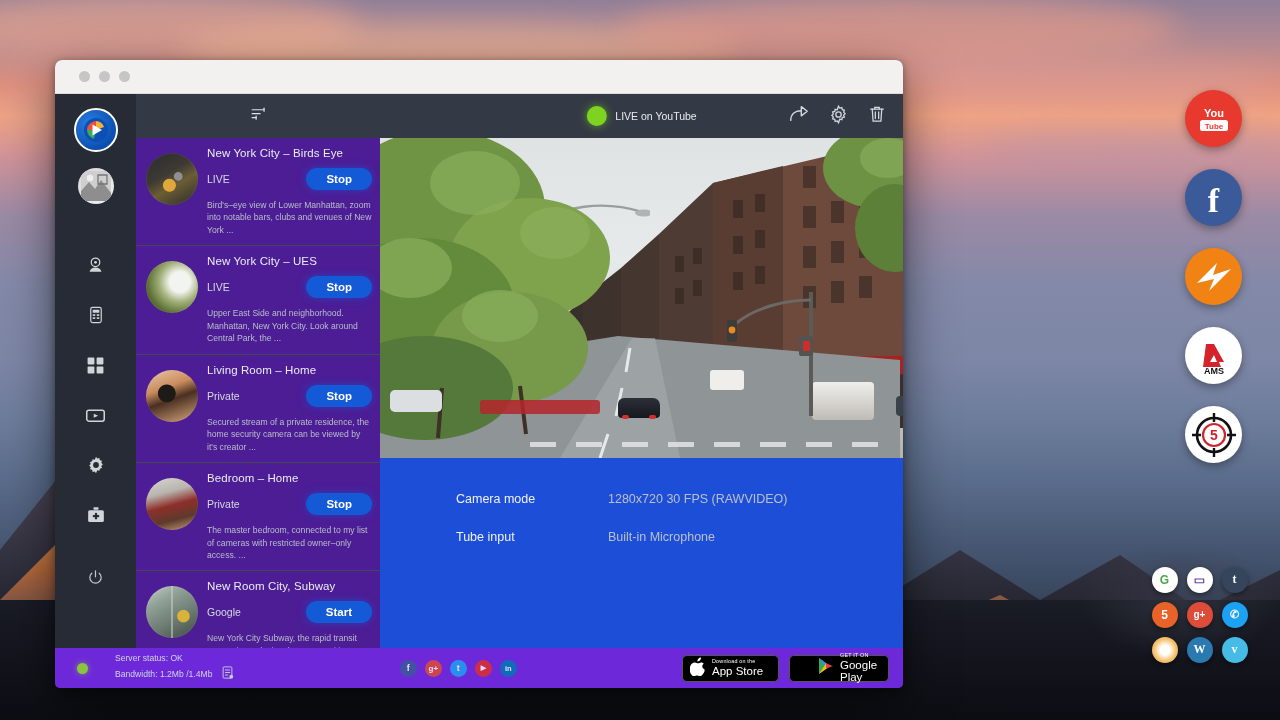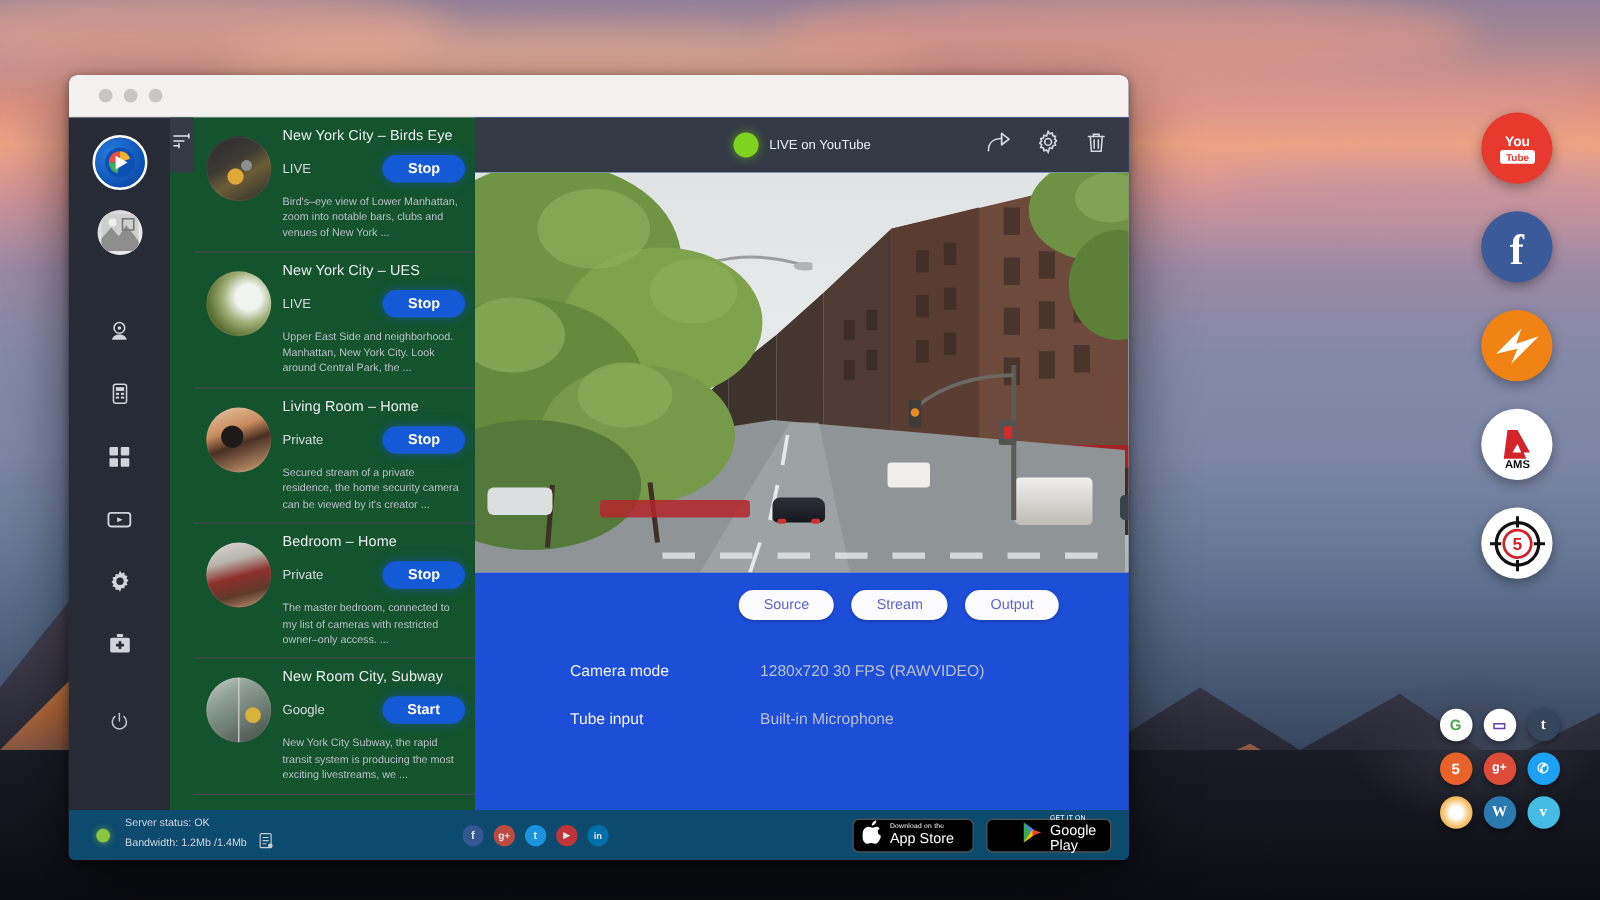--- a/index.html
+++ b/index.html
@@ -78,22 +78,22 @@
   .rail-item {
     width: 81px; height: 50px; display: flex;
     align-items: center; justify-content: center;
     cursor: pointer;
   }
   .rail-item svg { opacity: .9; }
   .rail-power { position: absolute; bottom: 86px; left: 0; }
 
   
   #listcol {
-    width: 244px; flex: 0 0 244px; background: #14532d;
-    display: flex; flex-direction: row; justify-content: center;
+    width: 244px; flex: 0 0 244px; background: #4c1d95;
+    display: flex; flex-direction: column; justify-content: center;
   }
   #listtop {
     height: 44px; background: #343a45;
     display: flex; align-items: center; justify-content: center;
   }
   #list { flex: 1; overflow: hidden; }
   .card {
     display: flex; padding: 9px 8px 9px 10px; gap: 9px;
     border-bottom: 1px solid #434a56;
     position: relative;
@@ -161,22 +161,22 @@
 
   
   #info { padding: 34px 0 0 76px; }
   .info-row { display: flex; margin-bottom: 24px; }
   .info-key { width: 152px; color: #f0f2f6; font-size: 12.5px; }
   .info-val { color: #b9c0cc; font-size: 12.5px; }
 
   
   #footer {
     position: absolute; left: 0; bottom: 0;
-    width: 848px; height: 40px; background: #0c4a6e;
-    display: flex; align-items: center; padding: 0 14px;
+    width: 848px; height: 40px; background: #6d28d9;
+    display: flex; align-items: center; padding: 0 14px; gap: 15px;
   }
   .status-dot {
     width: 11px; height: 11px; border-radius: 50%;
     background: #8bc53f; box-shadow: 0 0 6px rgba(139,197,63,.7);
     margin: 0 12px 0 8px;
   }
   #status-text { color: #cfd5de; font-size: 8.6px; line-height: 1.5; }
   #status-text .ln { display: block; }
   .doc-icon { margin-left: 5px; vertical-align: middle; }
   #social-mini { display: flex; gap: 8px; margin-left: 150px; }
@@ -557,25 +557,20 @@
           <svg style="position:absolute;right:0;top:0;width:120px;height:150px;" viewBox="0 0 120 150">
             <ellipse cx="92" cy="30" rx="52" ry="40" fill="#6d9244"></ellipse>
             <ellipse cx="112" cy="90" rx="40" ry="44" fill="#5d8038"></ellipse>
             <ellipse cx="105" cy="20" rx="28" ry="20" fill="#88ad5a" opacity=".7"></ellipse>
           </svg>
 
           <div style="position:absolute;left:10px;top:252px;width:52px;height:22px;background:#dcdfe1;border-radius:5px;"></div>
           <div style="position:absolute;left:100px;top:262px;width:120px;height:14px;background:#b4262a;border-radius:3px;opacity:.85;"></div>
         </div>
 
-        <div id="tabs">
-          <button class="pill">Source</button>
-          <button class="pill">Stream</button>
-          <button class="pill">Output</button>
-        </div>
 
         <div id="info">
           <div class="info-row">
             <div class="info-key">Camera mode</div>
             <div class="info-val">1280x720 30 FPS (RAWVIDEO)</div>
           </div>
           <div class="info-row">
             <div class="info-key">Tube input</div>
             <div class="info-val">Built-in Microphone</div>
           </div>

